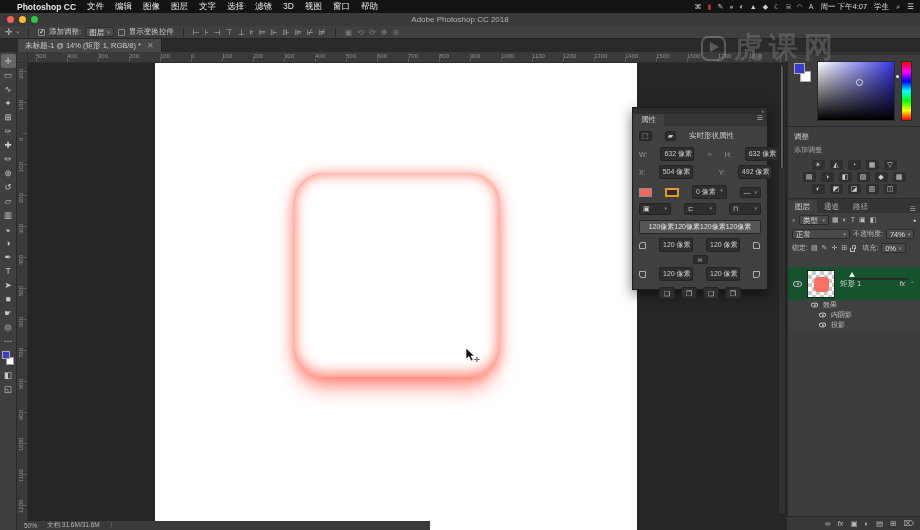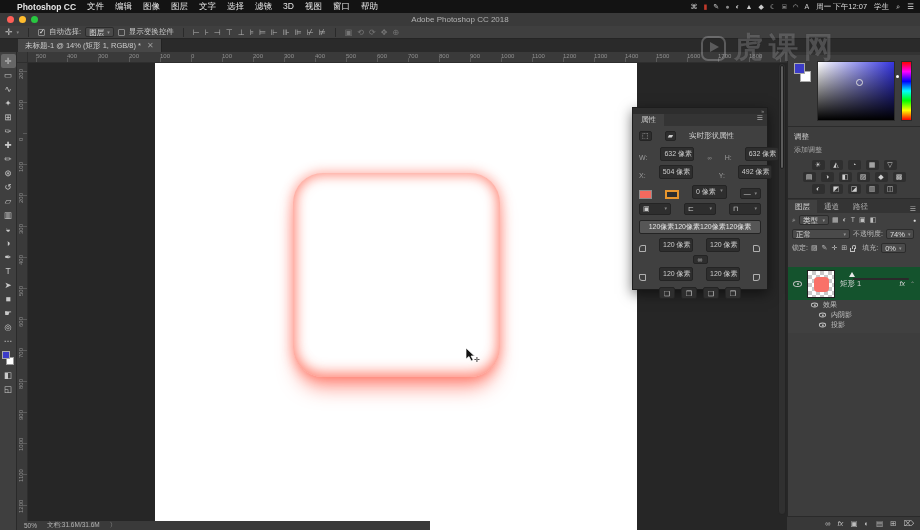--- a/index.html
+++ b/index.html
@@ -70,21 +70,21 @@
              gap:10px;font-size:6.5px;color:#b5b5b5;padding:0 6px;z-index:8}
 
   
   #props{left:632px;top:107px;width:136px;height:183px;background:#404040;border:1px solid #1d1d1d;
          box-shadow:0 4px 12px rgba(0,0,0,.55);z-index:10;font-size:7px}
   #props-grip{height:6px;background:#2d2d2d;position:relative}
   #props-grip .cl{position:absolute;right:3px;top:0;font-size:5px;color:#999}
   #props-tabs{height:12px;background:#343434;display:flex;align-items:flex-start}
   #props-tab{background:#404040;height:12px;line-height:12px;padding:0 8px;color:#d0d0d0;font-size:7.5px}
   #props-menu{margin-left:auto;margin-right:4px;color:#aaa;font-size:7px}
-  .prow{display:flex;align-items:flex-end;padding:0 6px;gap:13px;margin-top:4px}
+  .prow{display:flex;align-items:center;padding:0 6px;gap:13px;margin-top:4px}
   .pf{background:#2e2e2e;border:1px solid #242424;border-radius:2px;color:#ccc;padding:1px 3px;white-space:nowrap}
   .plab{color:#9a9a9a}
   .swatch{width:14px;height:9px;border:1px solid #8c8c8c}
   .corner{width:7px;height:7px;border:1px solid #b0b0b0;flex:none}
   .c-tl{border-top-left-radius:3px}.c-tr{border-top-right-radius:3px}
   .c-bl{border-bottom-left-radius:3px}.c-br{border-bottom-right-radius:3px}
   #pathfinder{display:flex;gap:6px;justify-content:center;margin-top:6px}
   #pathfinder .pb{background:#2e2e2e;border:1px solid #242424;border-radius:2px;width:16px;height:12px;
                   text-align:center;line-height:11px;font-size:7px;color:#ccc}
 
@@ -173,40 +173,40 @@
         <span style="color: rgb(204, 204, 204);">✎</span>
         <span style="color: rgb(138, 138, 138);">●</span>
         <span style="color: rgb(204, 204, 204);">◐</span>
         <span style="color: rgb(204, 204, 204);">▲</span>
         <span style="color: rgb(204, 204, 204);">◆</span>
         <span style="color: rgb(204, 204, 204);">☾</span>
         <span style="color: rgb(204, 204, 204);">⌸</span>
         <span style="color: rgb(204, 204, 204);">◠</span>
         <span style="color: rgb(204, 204, 204);">A</span>
       </span>
-    <span>周一 下午12:07</span>
+    <span>周一 下午4:07</span>
     <span>学生</span>
     <span>⌕</span>
     <span>☰</span>
   </span>
 </div>
 
 <div id="titlebar" class="abs">
   <span class="tl" style="left:7px;background:#ff5f57"></span>
   <span class="tl" style="left:19px;background:#febc2e"></span>
   <span class="tl" style="left:31px;background:#28c840"></span>
   <div id="title-text">Adobe Photoshop CC 2018</div>
 </div>
 
 <div id="optionsbar" class="abs">
   <span class="ico" style="font-size:9px">✛</span>
   <span style="color:#888;font-size:5px">▾</span>
   <span class="sep"></span>
   <span class="chk on"></span>
-  <span>自动选择:</span>
+  <span>添加调整:</span>
   <span class="dd">
     <span>图层</span>
     <span class="car">▾</span>
   </span>
   <span class="chk"></span>
   <span>显示变换控件</span>
   <span class="sep"></span>
   <span id="align-icons">
       <span>⊢</span>
       <span>⊦</span>

